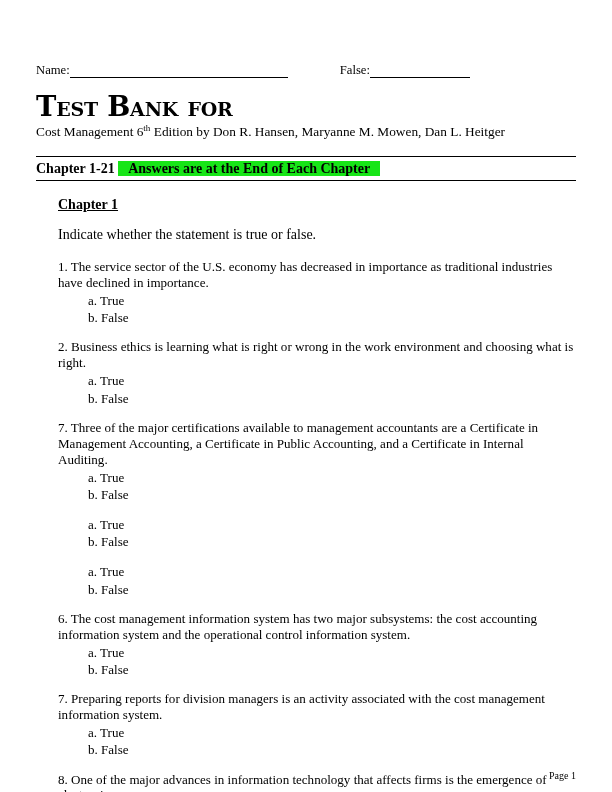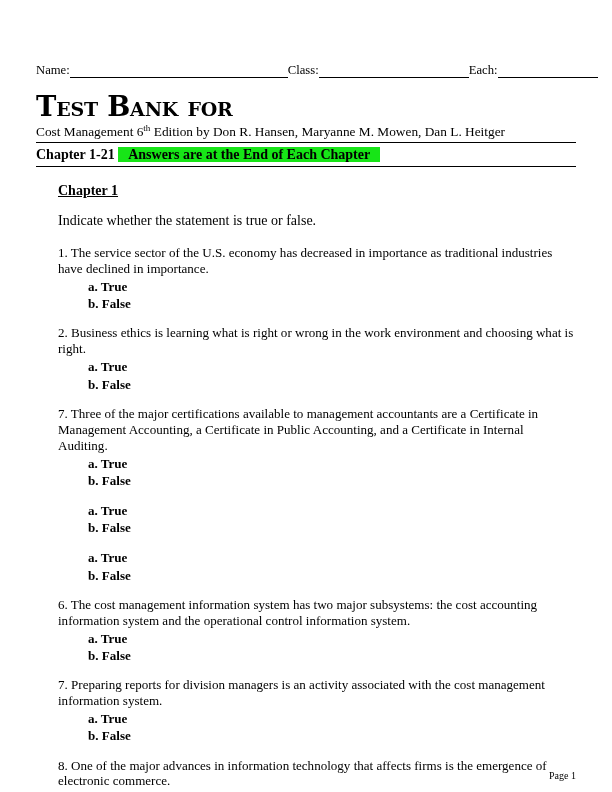--- a/index.html
+++ b/index.html
@@ -52,21 +52,21 @@
     font-family: "DejaVu Serif", serif;
     font-weight: bold;
     font-size: 20.5pt;
     letter-spacing: -0.2px;
     line-height: 1.05;
     margin: 6px 0 2px 0;
     font-variant: small-caps;
   }
   .subtitle {
     font-size: 10pt;
-    padding-bottom: 2px;
+    padding-bottom: 16px;
     border-bottom: 1.6px solid #000;
     margin-bottom: 4px;
   }
   .sup { font-size: 6.8pt; vertical-align: super; }
 
   .chaprange {
     font-size: 10.5pt;
     font-weight: bold;
     padding-bottom: 3px;
     border-bottom: 1.6px solid #000;
@@ -94,21 +94,20 @@
   .qtext {
     font-size: 9.8pt;
     line-height: 1.22;
     margin: 0 0 1px 0;
     max-width: 516px;
   }
   .opt {
     font-size: 9.8pt;
     line-height: 1.32;
     margin-left: 30px;
-    font-weight: bold;
   }
 
   .footer {
     position: absolute;
     right: 36px;
     bottom: 40px;
     font-size: 7.5pt;
     text-align: center;
   }
 </style>
@@ -116,27 +115,23 @@
 <body>
 
 <div class="page">
 
   <div class="hdr-line">
     <span class="hdr-field">
       <span class="hdr-label">Name:</span>
       <span class="rule rule-name"></span>
     </span>
     <span class="sp-1"></span>
-    <span class="hdr-field">
-      <span class="hdr-label">Class:</span>
-      <span class="rule rule-class"></span>
-    </span>
     <span class="sp-2"></span>
     <span class="hdr-field">
-      <span class="hdr-label">Each:</span>
+      <span class="hdr-label">False:</span>
       <span class="rule rule-date"></span>
     </span>
   </div>
 
   <div class="title">Test Bank for</div>
 
   <div class="subtitle"><span>Cost Management 6</span><span class="sup">th</span><span> Edition by Don R. Hansen, Maryanne M. Mowen, Dan L. Heitger</span></div>
 
   <div class="chaprange"><span>Chapter 1-21</span> <span class="highlight">Answers are at the End of Each Chapter</span></div>
 

